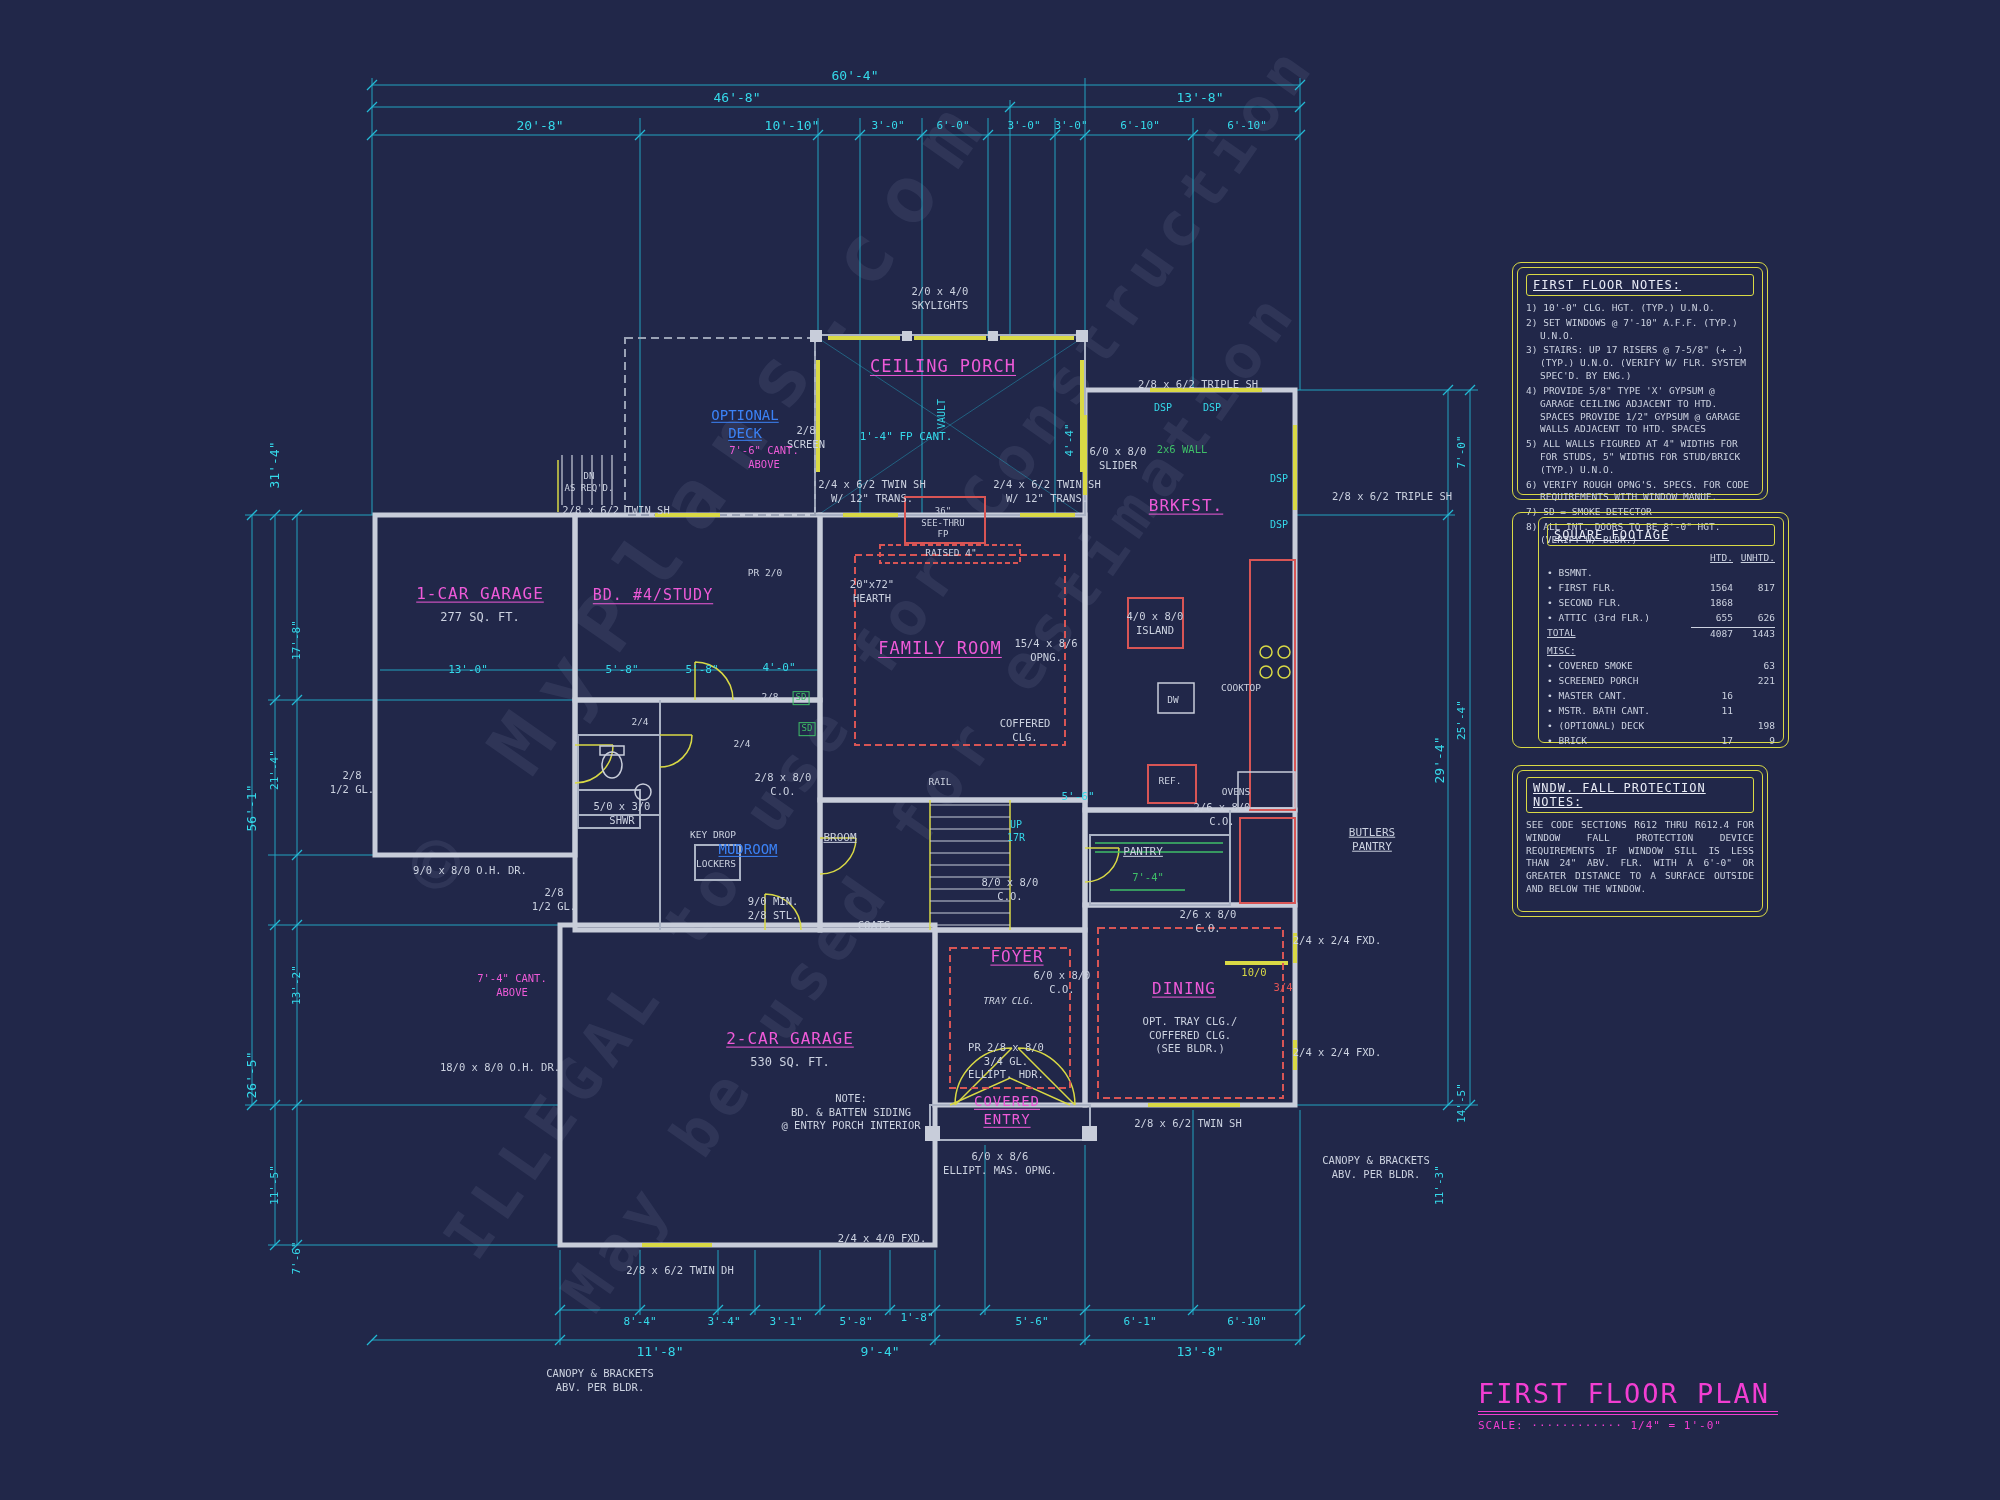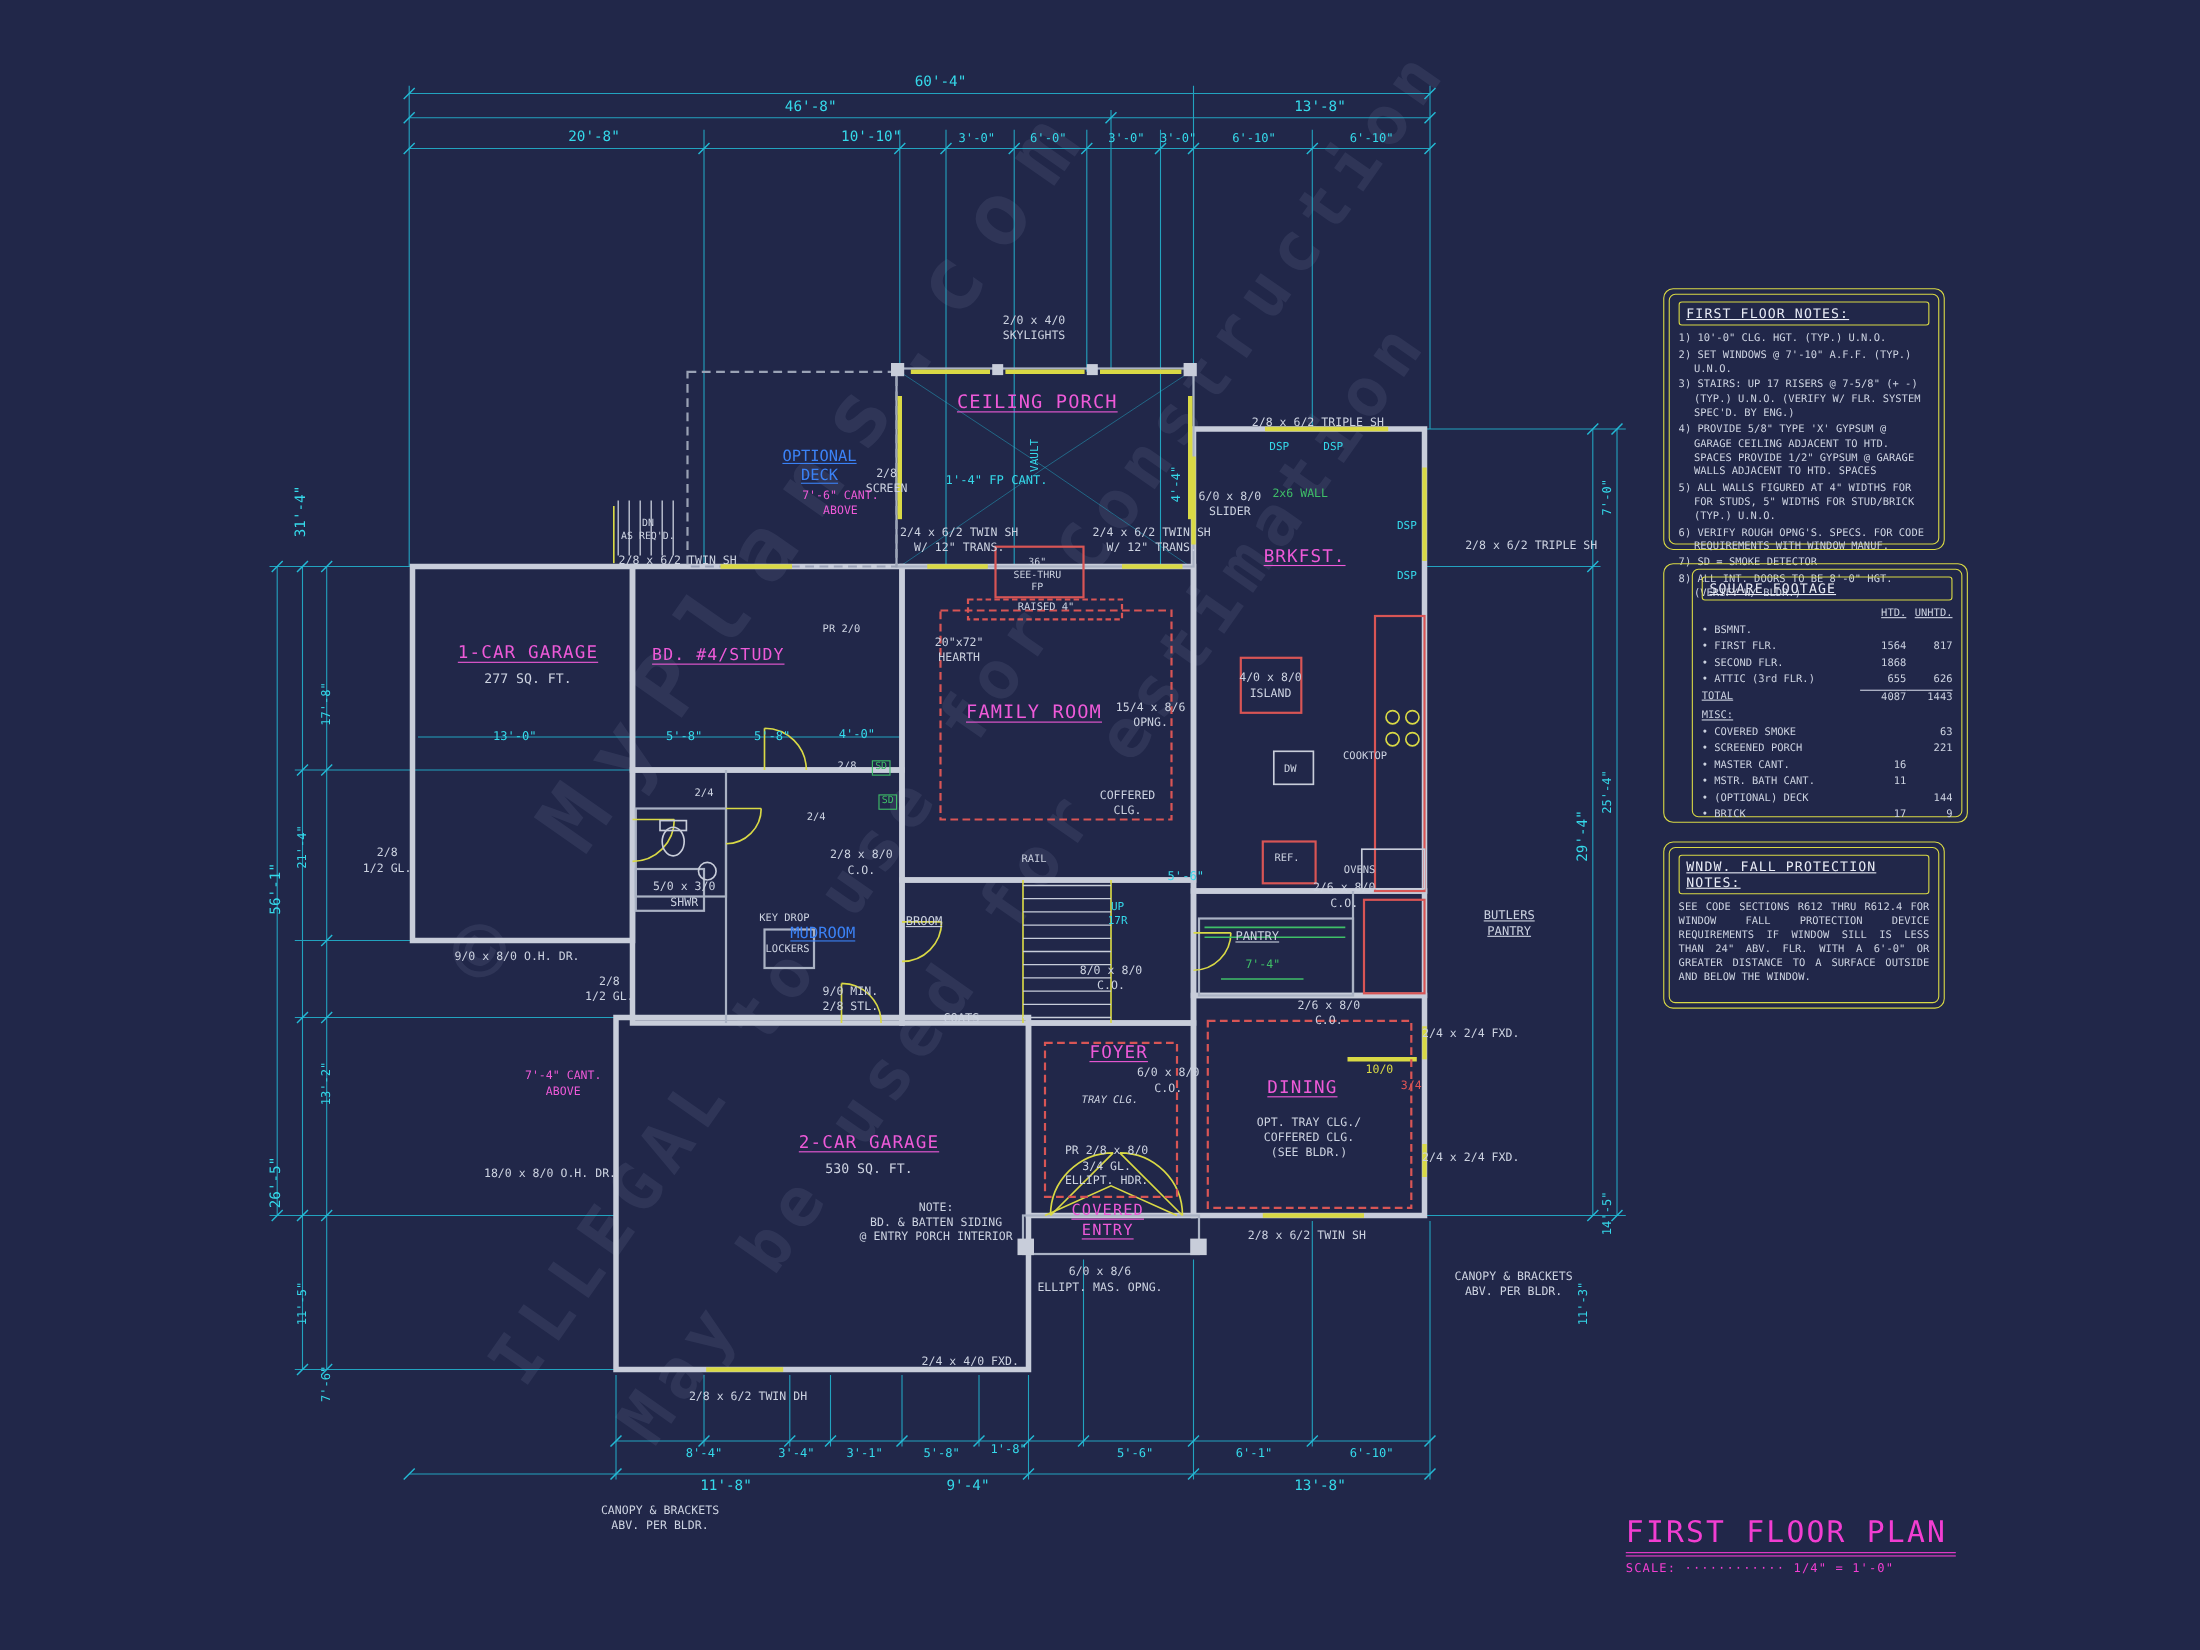--- a/index.html
+++ b/index.html
@@ -448,21 +448,21 @@
             <span class="t-unhtd"></span>
           </div>
           <div class="t-row ">
             <span class="t-label">• MSTR. BATH CANT.</span>
             <span class="t-htd">11</span>
             <span class="t-unhtd"></span>
           </div>
           <div class="t-row ">
             <span class="t-label">• (OPTIONAL) DECK</span>
             <span class="t-htd"></span>
-            <span class="t-unhtd">144</span>
+            <span class="t-unhtd">198</span>
           </div>
           <div class="t-row ">
             <span class="t-label">• BRICK</span>
             <span class="t-htd">17</span>
             <span class="t-unhtd">9</span>
           </div>
         </div>
     </div>
   </div>
 

